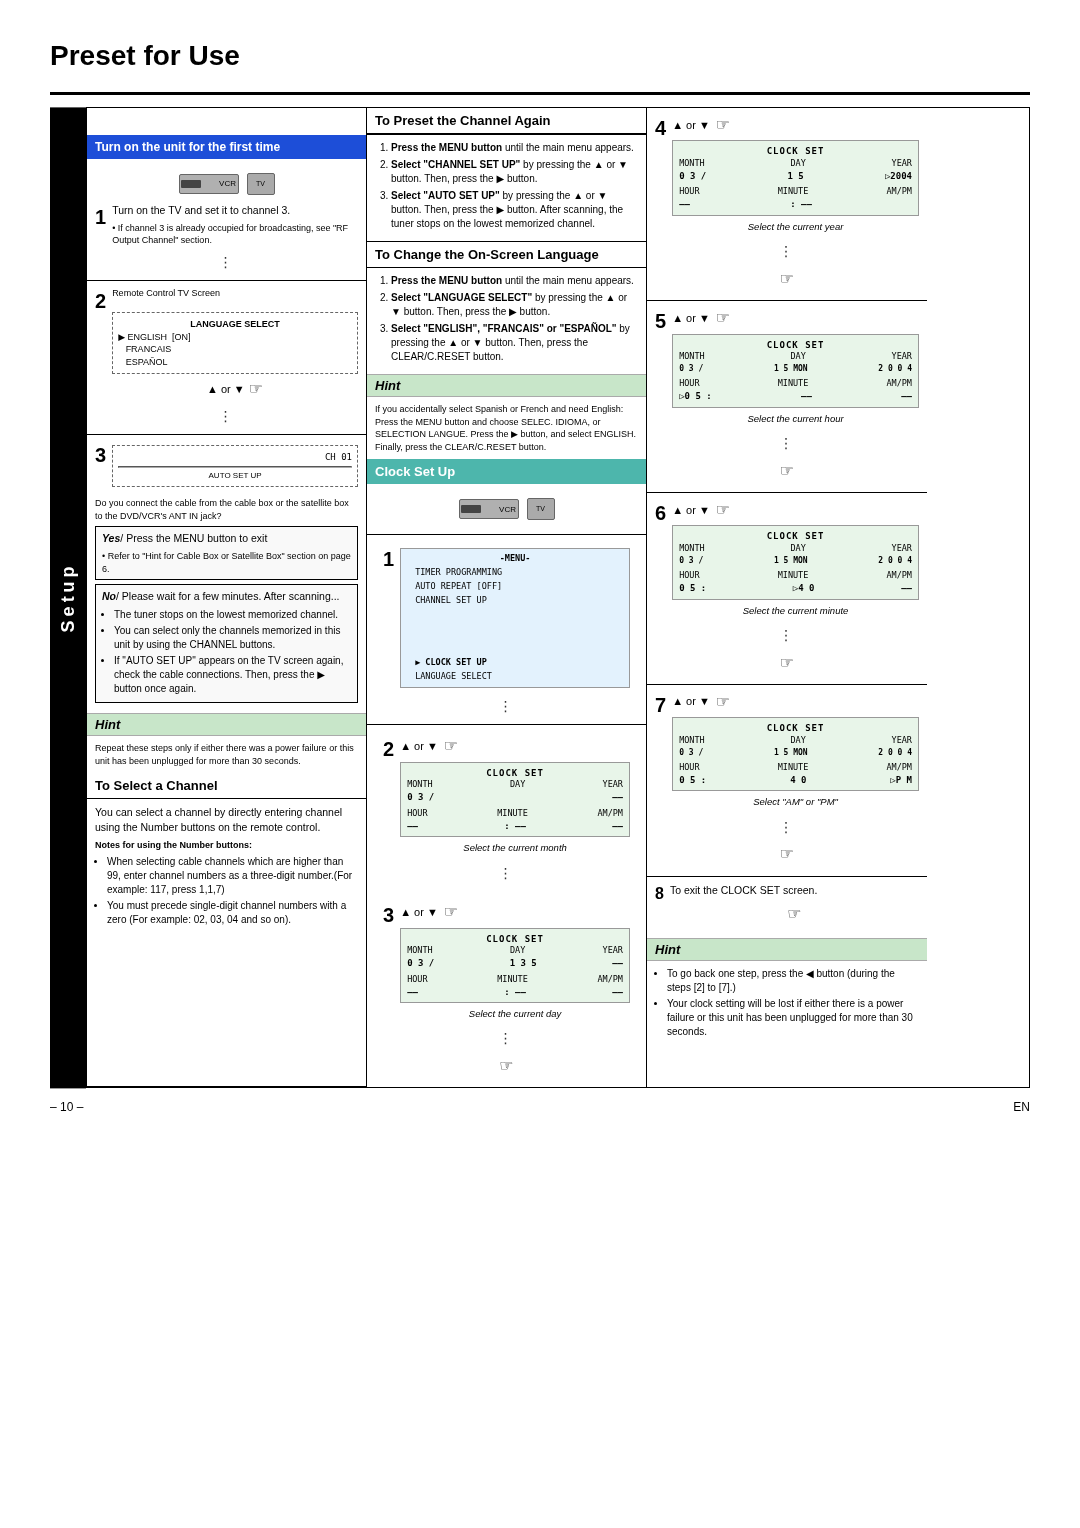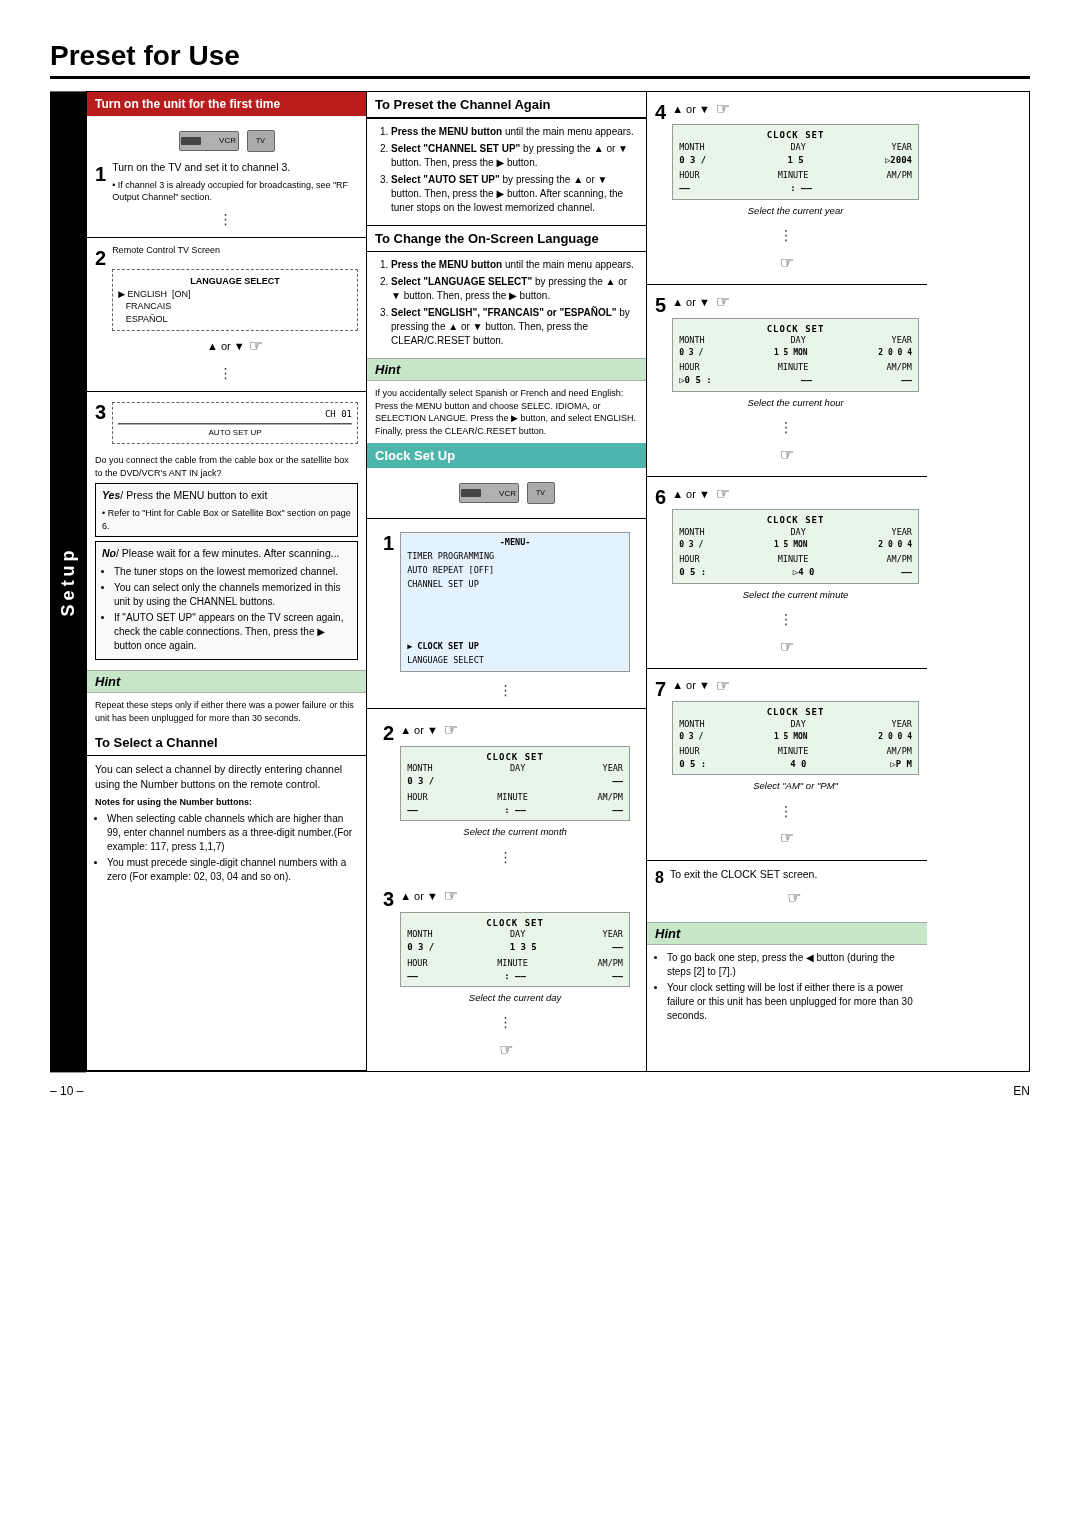--- a/index.html
+++ b/index.html
@@ -10,39 +10,40 @@
       color: #000;
       width: 1080px;
       min-height: 1528px;
       padding: 40px 50px;
     }
     h1.page-title {
       font-size: 28px;
       font-weight: bold;
       border-bottom: 3px solid #000;
       margin-bottom: 12px;
-      padding-bottom: 4px;
+      padding-bottom: 20px;
     }
     .main-layout {
       display: grid;
       grid-template-columns: 280px 280px 280px;
       gap: 0;
       border: 1px solid #000;
     }
     .col {
       border-right: 1px solid #000;
       padding: 0;
     }
     .col:last-child { border-right: none; }
     .section-header {
-      background: #b91c1c;
+      background: #1d4ed8;
       color: #fff;
       font-weight: bold;
       font-size: 12px;
       padding: 5px 8px;
+      margin-top: 27px;
     }
     .section-header-white {
       background: #fff;
       color: #000;
       font-weight: bold;
       font-size: 13px;
       padding: 5px 8px;
       border-bottom: 1px solid #000;
     }
     .hint-header {
@@ -154,21 +155,21 @@
       margin-top: 3px;
       margin-bottom: 3px;
     }
     .finger-icon {
       display: inline-block;
       font-size: 16px;
       vertical-align: middle;
     }
     .menu-screen {
       border: 1px solid #999;
-      padding: 3px 6px;
+      padding: 3px 14px;
       font-size: 8.5px;
       background: #e3f2fd;
       margin: 3px 0;
       font-family: monospace;
     }
     .menu-screen div { padding: 1px 0; }
     .outer-wrapper {
       position: relative;
       display: flex;
     }

